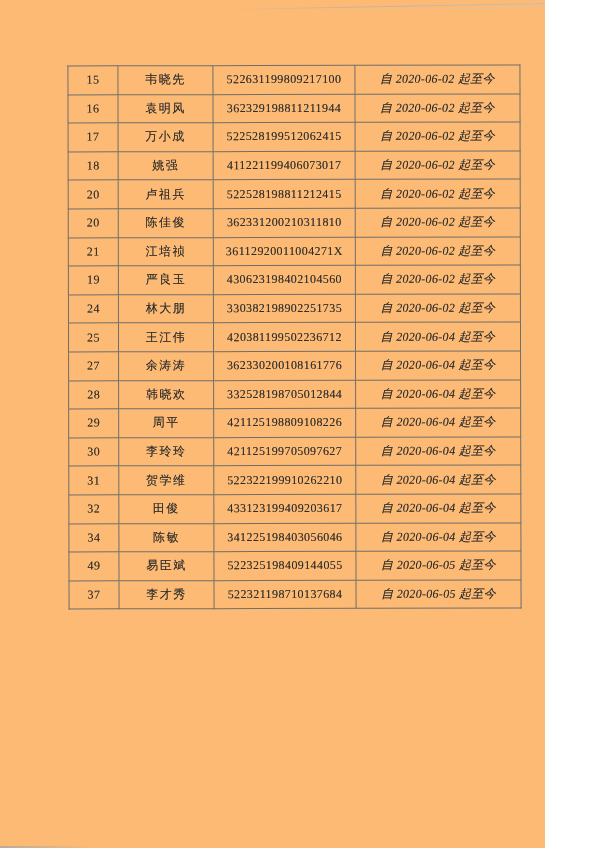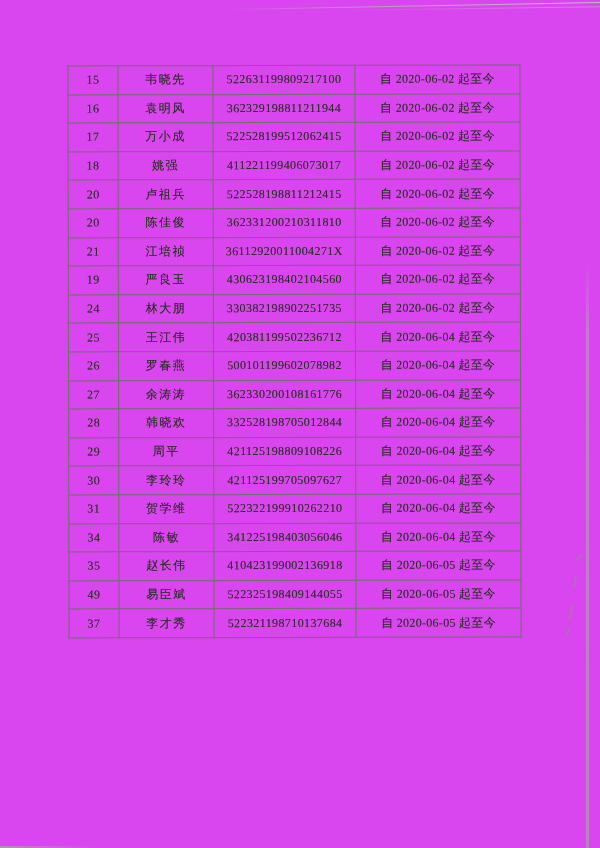--- a/index.html
+++ b/index.html
@@ -3,22 +3,22 @@
 <meta charset="utf-8">
 <style>
   html, body { margin: 0; padding: 0; }
   body {
     width: 600px; height: 848px;
     background: #ffffff;
     font-family: "Liberation Serif", "DejaVu Serif", serif;
   }
   .page {
     position: relative;
-    width: 600px; height: 848px;
-    background: #d946ef;
+    width: 545px; height: 848px;
+    background: #fdba74;
     overflow: hidden;
   }
   
   table.roster {
     position: absolute;
     left: 68px; top: 65px;
     width: 452px;
     border-collapse: collapse;
     table-layout: fixed;
     transform: rotate(-0.12deg);
@@ -31,21 +31,21 @@
     vertical-align: middle;
     color: #2e2d2b;
     font-size: 12px;
     text-shadow: 0 0 0.6px rgba(62,60,56,0.55);
     white-space: nowrap;
     overflow: hidden;
   }
   td.c-index { letter-spacing: 0.5px; }
   td.c-name  { letter-spacing: 1.5px; font-size: 12px; }
   td.c-id    { letter-spacing: 0.4px; font-size: 12px; }
-  td.c-period{ font-size: 11.5px; letter-spacing: 0.3px; color: #35332f; }
+  td.c-period{ font-size: 11.5px; letter-spacing: 0.3px; color: #35332f; font-style: italic; }
 
   
   .scan-line-top {
     position: absolute;
     left: 224px; top: 9px;
     width: 378px; height: 1px;
     background: linear-gradient(to right, rgba(170,170,168,0), rgba(176,176,174,0.75) 35%, #c2c2c0);
     transform: rotate(-1.05deg);
     transform-origin: left center;
   }
@@ -161,26 +161,20 @@
           <td class="c-id">330382198902251735</td>
           <td class="c-period">自 2020-06-02 起至今</td>
         </tr>
         <tr>
           <td class="c-index">25</td>
           <td class="c-name">王江伟</td>
           <td class="c-id">420381199502236712</td>
           <td class="c-period">自 2020-06-04 起至今</td>
         </tr>
         <tr>
-          <td class="c-index">26</td>
-          <td class="c-name">罗春燕</td>
-          <td class="c-id">500101199602078982</td>
-          <td class="c-period">自 2020-06-04 起至今</td>
-        </tr>
-        <tr>
           <td class="c-index">27</td>
           <td class="c-name">余涛涛</td>
           <td class="c-id">362330200108161776</td>
           <td class="c-period">自 2020-06-04 起至今</td>
         </tr>
         <tr>
           <td class="c-index">28</td>
           <td class="c-name">韩晓欢</td>
           <td class="c-id">332528198705012844</td>
           <td class="c-period">自 2020-06-04 起至今</td>
@@ -197,30 +191,30 @@
           <td class="c-id">421125199705097627</td>
           <td class="c-period">自 2020-06-04 起至今</td>
         </tr>
         <tr>
           <td class="c-index">31</td>
           <td class="c-name">贺学维</td>
           <td class="c-id">522322199910262210</td>
           <td class="c-period">自 2020-06-04 起至今</td>
         </tr>
         <tr>
+          <td class="c-index">32</td>
+          <td class="c-name">田俊</td>
+          <td class="c-id">433123199409203617</td>
+          <td class="c-period">自 2020-06-04 起至今</td>
+        </tr>
+        <tr>
           <td class="c-index">34</td>
           <td class="c-name">陈敏</td>
           <td class="c-id">341225198403056046</td>
           <td class="c-period">自 2020-06-04 起至今</td>
-        </tr>
-        <tr>
-          <td class="c-index">35</td>
-          <td class="c-name">赵长伟</td>
-          <td class="c-id">410423199002136918</td>
-          <td class="c-period">自 2020-06-05 起至今</td>
         </tr>
         <tr>
           <td class="c-index">49</td>
           <td class="c-name">易臣斌</td>
           <td class="c-id">522325198409144055</td>
           <td class="c-period">自 2020-06-05 起至今</td>
         </tr>
         <tr>
           <td class="c-index">37</td>
           <td class="c-name">李才秀</td>

